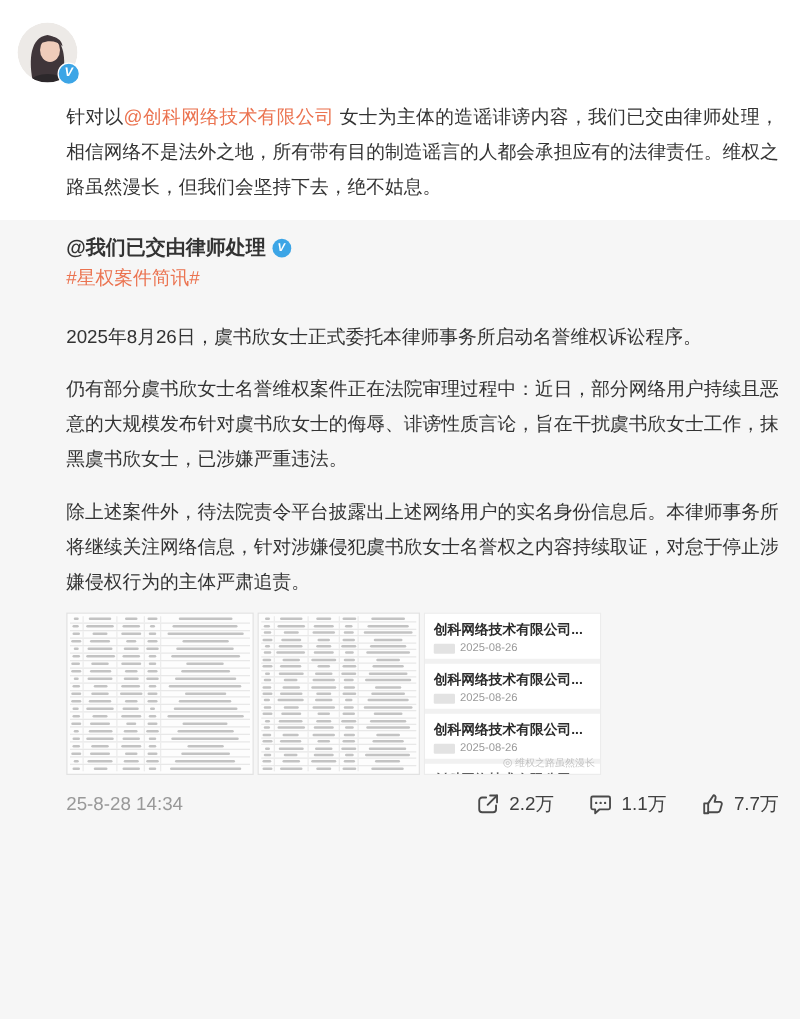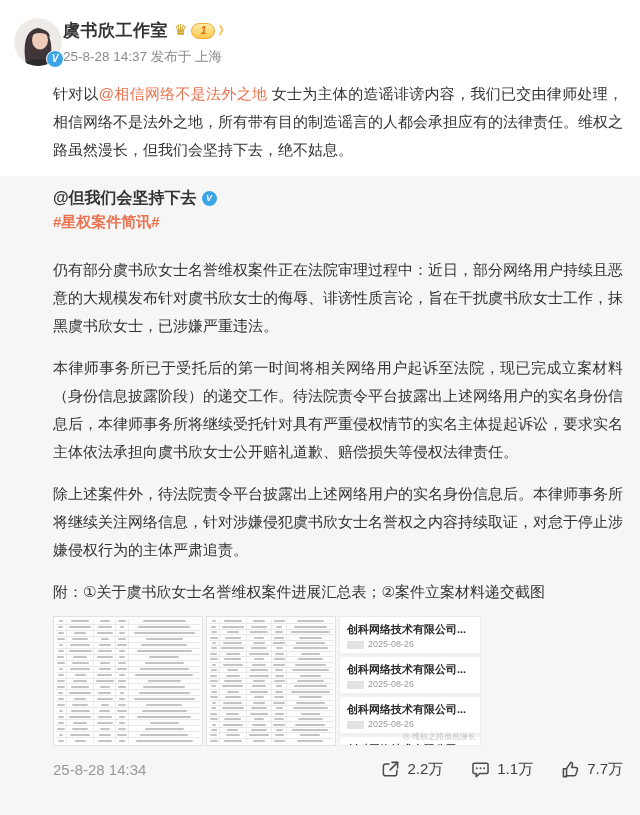--- a/index.html
+++ b/index.html
@@ -41,21 +41,21 @@
     padding:6px 17px 12px 53px;font-size:15px;line-height:28px;color:#333;
     text-align:justify;flex:none;
   }
   .mention{color:#eb7350;text-decoration:none;cursor:pointer;}
 
   
   .quote{background:#f6f6f6;flex:1;padding:10px 17px 0 53px;position:relative;}
   .q-author-row{display:flex;align-items:center;gap:5px;height:24px;}
   .q-author{font-size:16px;font-weight:bold;color:#333;cursor:pointer;}
   .v-inline{position:static;width:15px;height:15px;border:none;font-size:9px;}
-  .hashtag{display:block;margin-top:3px;font-size:15px;color:#eb7350;text-decoration:none;height:21px;cursor:pointer;font-weight:bold;}
+  .hashtag{display:block;margin-top:3px;font-size:15px;color:#eb7350;text-decoration:none;height:21px;cursor:pointer;}
   .q-para{margin:14px 0 0 0;font-size:15px;line-height:28px;color:#333;text-align:justify;}
   #q-paragraphs .q-para:first-child{margin-top:22px;}
 
   
   .attachments{display:flex;gap:3px;margin-top:10px;height:130px;}
   .att{background:#fdfdfd;position:relative;overflow:hidden;}
   .table-img{border:1px solid #e2e2e2;box-sizing:border-box;display:flex;flex-direction:column;padding:2px;}
   #att-table-1{width:150px;}
   #att-table-2{width:130px;}
   .t-row{flex:1;display:flex;border-bottom:1px solid #e8e8e8;align-items:center;}
@@ -95,52 +95,37 @@
     <div class="avatar-wrap">
       <svg class="avatar" viewBox="0 0 48 48">
         <circle cx="24" cy="24" r="24" fill="#edeae7"></circle>
         <path d="M12 46 C9 30 10 12 24 10 C38 12 39 30 36 46 Z" fill="#40363a"></path>
         <ellipse cx="26" cy="22" rx="8" ry="9.5" fill="#efccba"></ellipse>
         <path d="M14 20 C15 9 35 8 36 19 C30 13 20 14 14 20 Z" fill="#40363a"></path>
         <path d="M9 48 C14 39 34 39 40 48 Z" fill="#2c282b"></path>
       </svg>
       <span class="v-badge">V</span>
     </div>
-    <div class="author-block">
-      <div class="name-row">
-        <span class="author-name">虞书欣工作室</span>
-        <span class="crown">♛</span>
-        <span class="vip-pill">
-            <span>1</span>
-          </span>
-        <span class="chev">》</span>
-      </div>
-      <div class="time-row">
-        <span>25-8-28 14:37</span>
-        <span>发布于 上海</span>
-      </div>
-    </div>
   </div>
 
   <div class="post-text">
-    <span>针对以</span><a class="mention">@相信网络不是法外之地</a><span> 女士为主体的造谣诽谤内容，我们已交由律师处理，相信网络不是法外之地，所有带有目的制造谣言的人都会承担应有的法律责任。维权之路虽然漫长，但我们会坚持下去，绝不姑息。</span>
+    <span>针对以</span><a class="mention">@创科网络技术有限公司</a><span> 女士为主体的造谣诽谤内容，我们已交由律师处理，相信网络不是法外之地，所有带有目的制造谣言的人都会承担应有的法律责任。维权之路虽然漫长，但我们会坚持下去，绝不姑息。</span>
   </div>
 
   <div class="quote">
     <div class="q-author-row">
-      <span class="q-author">@但我们会坚持下去</span>
+      <span class="q-author">@我们已交由律师处理</span>
       <span class="v-badge v-inline">V</span>
     </div>
     <a class="hashtag">#星权案件简讯#</a>
 
     <div id="q-paragraphs">
+        <p class="q-para">2025年8月26日，虞书欣女士正式委托本律师事务所启动名誉维权诉讼程序。</p>
         <p class="q-para">仍有部分虞书欣女士名誉维权案件正在法院审理过程中：近日，部分网络用户持续且恶意的大规模发布针对虞书欣女士的侮辱、诽谤性质言论，旨在干扰虞书欣女士工作，抹黑虞书欣女士，已涉嫌严重违法。</p>
-        <p class="q-para">本律师事务所已于受托后的第一时间将相关网络用户起诉至法院，现已完成立案材料（身份信息披露阶段）的递交工作。待法院责令平台披露出上述网络用户的实名身份信息后，本律师事务所将继续受托针对具有严重侵权情节的实名主体提起诉讼，要求实名主体依法承担向虞书欣女士公开赔礼道歉、赔偿损失等侵权法律责任。</p>
         <p class="q-para">除上述案件外，待法院责令平台披露出上述网络用户的实名身份信息后。本律师事务所将继续关注网络信息，针对涉嫌侵犯虞书欣女士名誉权之内容持续取证，对怠于停止涉嫌侵权行为的主体严肃追责。</p>
-        <p class="q-para">附：①关于虞书欣女士名誉维权案件进展汇总表；②案件立案材料递交截图</p>
       </div>
 
     <div class="attachments">
       <div class="att table-img" id="att-table-1">
           <div class="t-row">
             <div class="t-cell" style="width: 7%;">
               <i style="width: 40%;"></i>
             </div>
             <div class="t-cell" style="width: 19%;">
               <i style="width: 69%;"></i>

